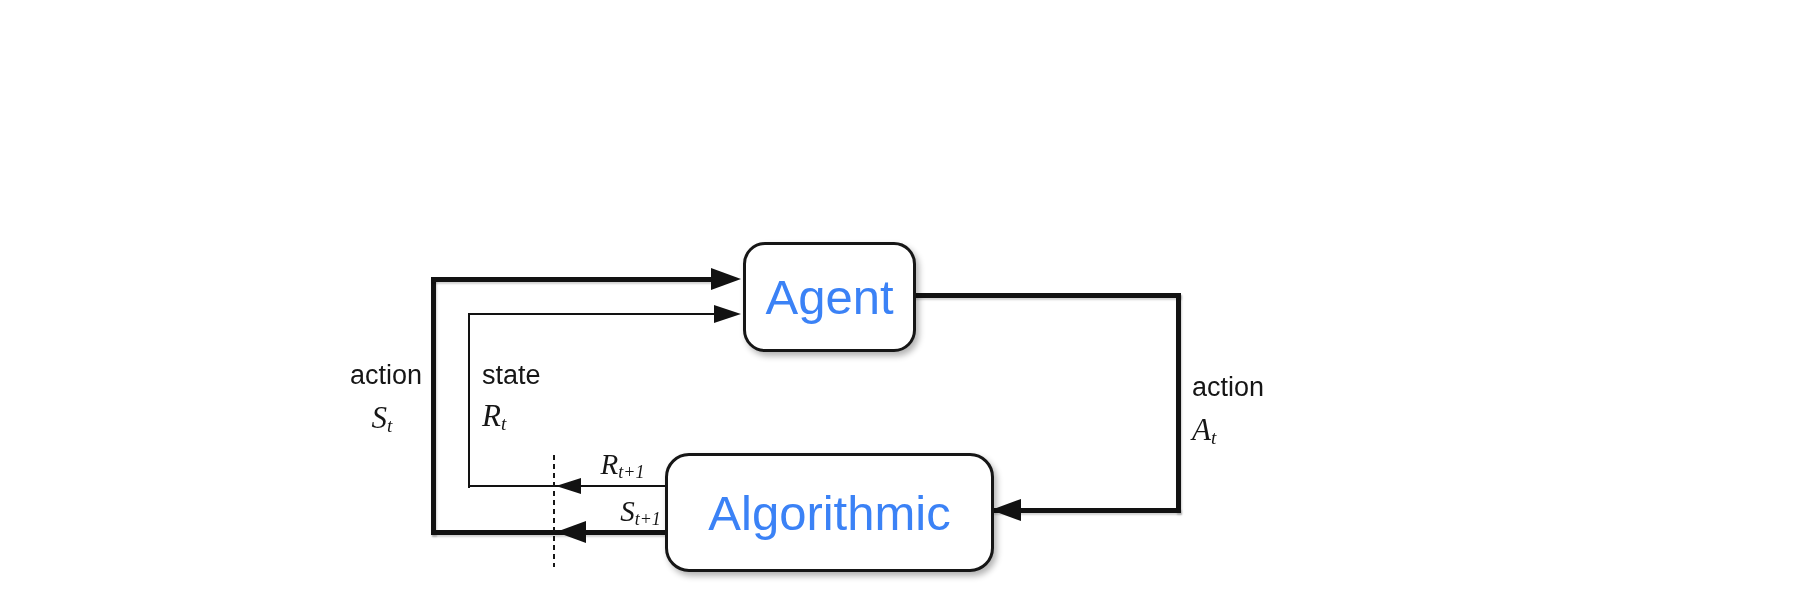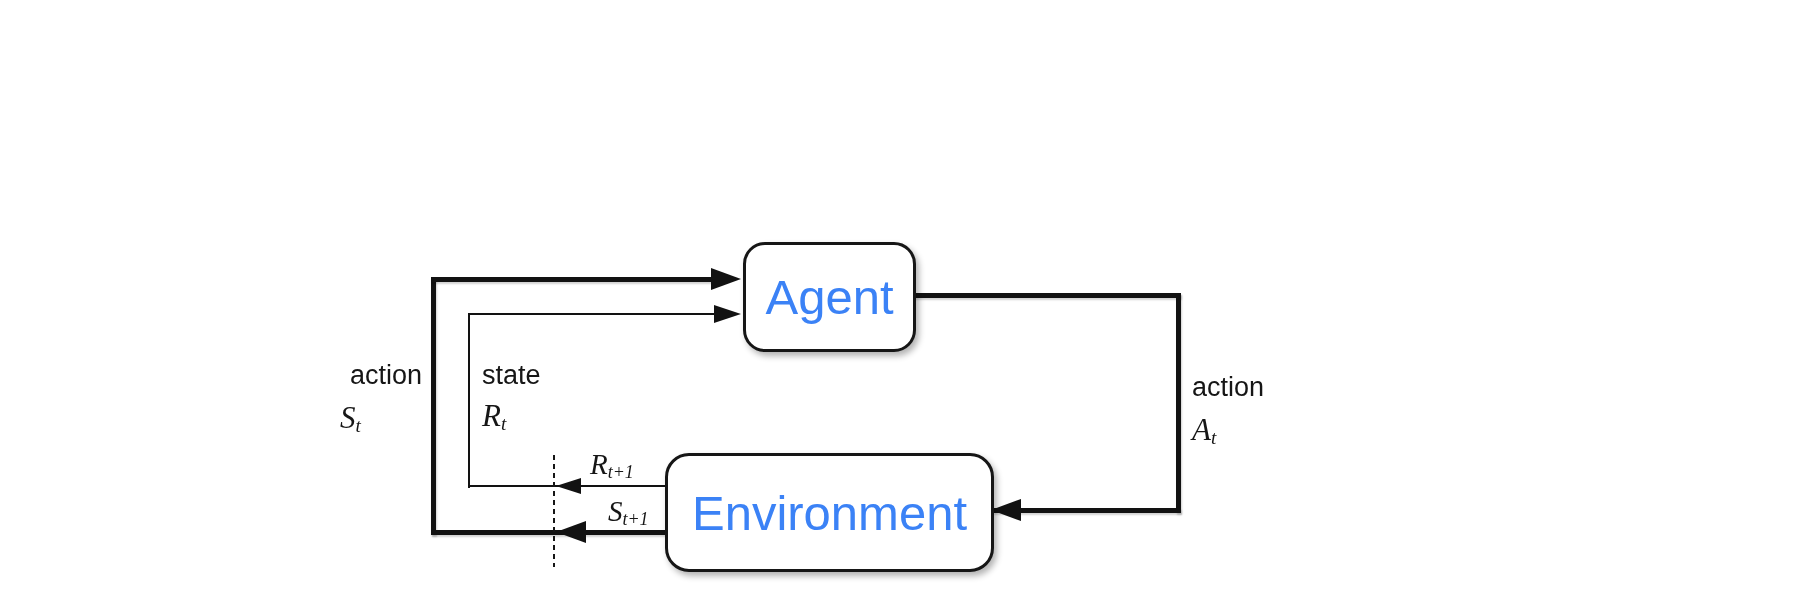--- a/index.html
+++ b/index.html
@@ -100,21 +100,21 @@
     color: #161616;
     white-space: nowrap;
   }
   .math-label .sub {
     font-size: 62%;
     font-style: italic;
     vertical-align: -18%;
     letter-spacing: 0;
   }
   .align-right { text-align: right; }
-  .align-center { }
+  .align-center { text-align: center; }
 </style>
 </head>
 <body>
 
 <div id="slide">
 
 
   <div class="line soft" style="left:430.5px; top:276.5px; width:5px; height:258px;"></div>
 
   <div class="line soft" style="left:430.5px; top:276.5px; width:282px; height:5px;"></div>
@@ -136,21 +136,21 @@
   <div class="line soft" style="left:993px; top:507.5px; width:187.5px; height:5px;"></div>
   <div class="arrow left-big" style="left:991px; top:499px;"></div>
 
   <div class="dashed-line" style="left:552.5px; top:455px; height:112px;"></div>
 
   <div class="node-box" style="left:743px; top:242px; width:167px; height:104px;">
     <span class="node-label">Agent</span>
   </div>
 
   <div class="node-box" style="left:665px; top:453px; width:323px; height:113px; border-radius:24px;">
-    <span class="node-label">Environment</span>
+    <span class="node-label">Algorithmic</span>
   </div>
 
   <div class="word-label align-right" style="left:330px; top:360px; width:92px;">
     <span>action</span>
   </div>
   <div class="math-label align-center" style="left:340px; top:400px; width:84px;">
     <span>S</span><span class="sub">t</span>
   </div>
 
   <div class="word-label" style="left:482px; top:360px;">

